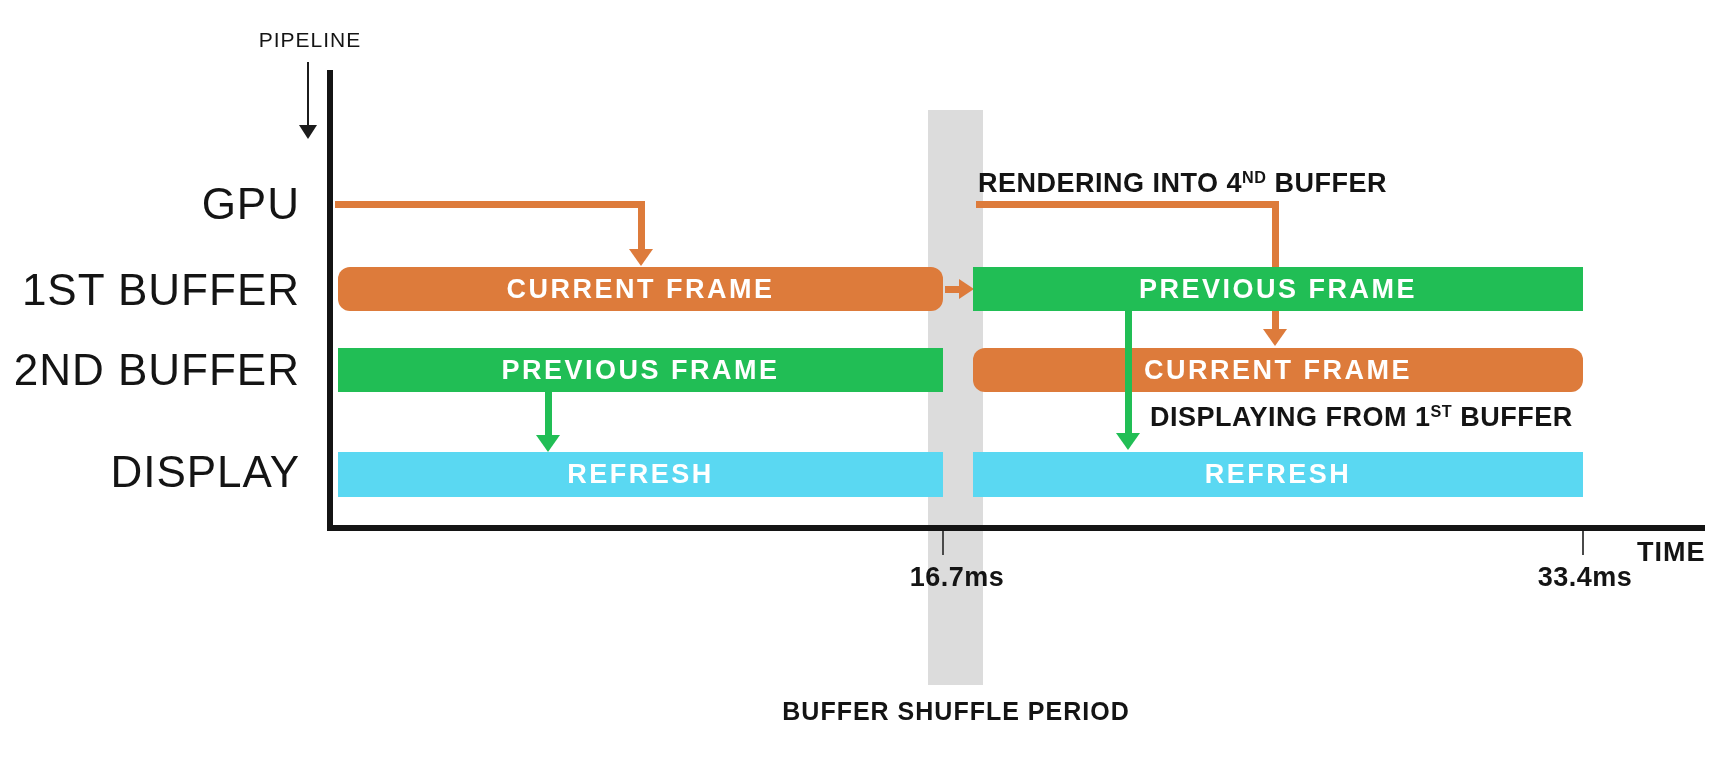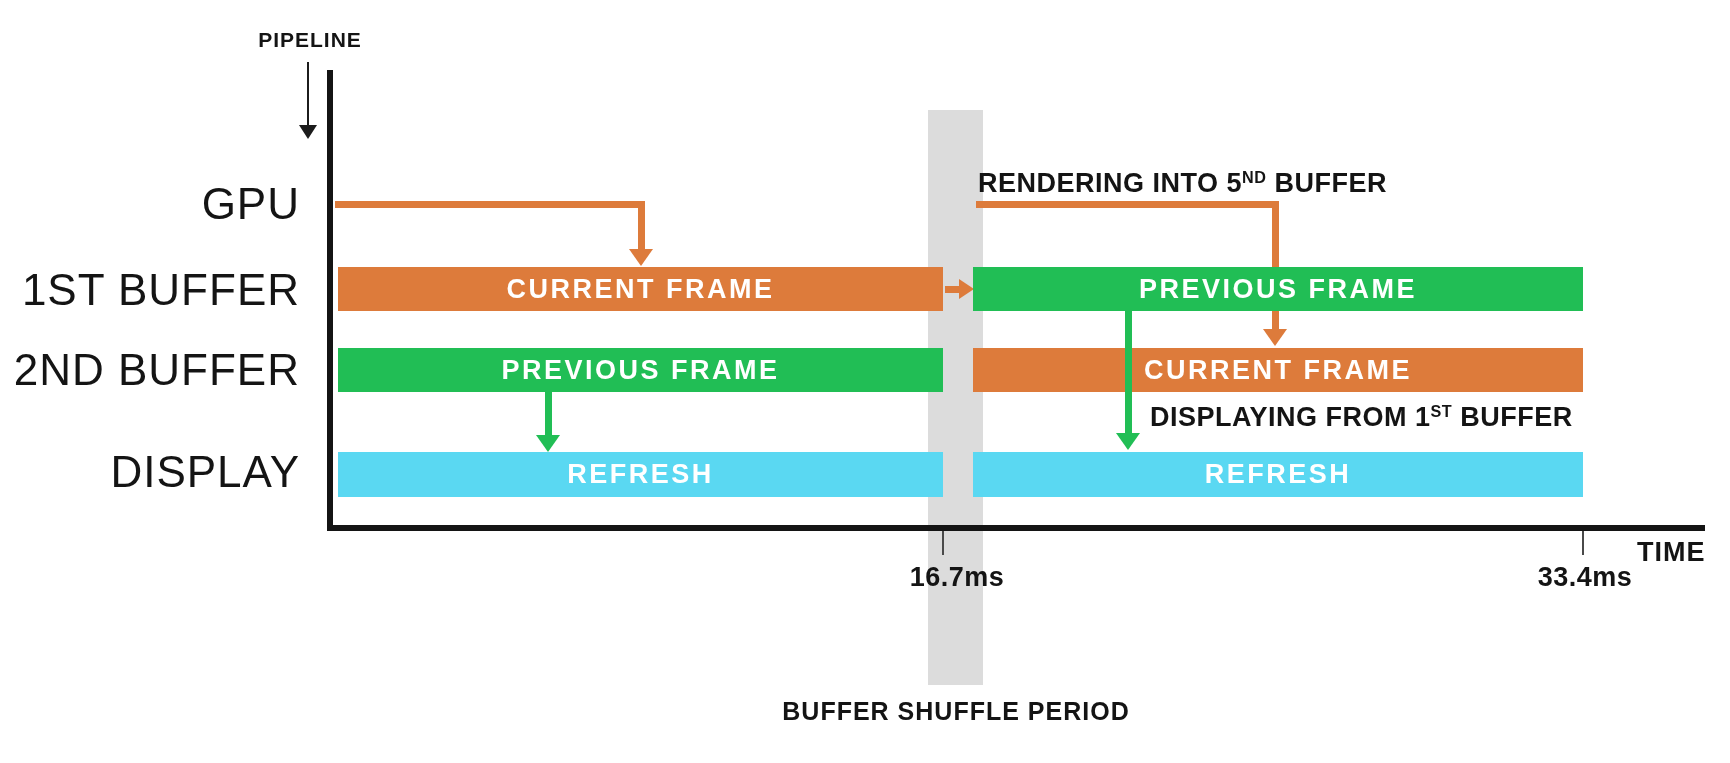--- a/index.html
+++ b/index.html
@@ -12,41 +12,41 @@
     color:var(--ink);
   }
   .abs{position:absolute;}
 
   
   .axis-v{left:327px;top:70px;width:6px;height:458px;background:var(--ink);}
   .axis-h{left:327px;top:525px;width:1378px;height:6px;background:var(--ink);}
 
   
   .pipeline-label{left:230px;top:28px;width:160px;text-align:center;
-    font-size:21px;letter-spacing:1px;font-weight:700;}
+    font-size:21px;letter-spacing:1px;font-weight:400;}
   .pipeline-shaft{left:307px;top:62px;width:2px;height:64px;background:#1c1c1c;}
   .pipeline-head{left:299px;top:125px;width:0;height:0;
     border-left:9px solid transparent;border-right:9px solid transparent;
     border-top:14px solid #1c1c1c;}
 
   
   .gray-band{left:928px;top:110px;width:55px;height:575px;background:var(--band-gray);z-index:0;}
 
   
   .row-label{right:1430px;text-align:right;font-size:44px;line-height:44px;
     font-weight:400;letter-spacing:1px;white-space:nowrap;}
   .row-gpu{top:182px;}
   .row-b1{top:268px;}
   .row-b2{top:348px;}
   .row-display{top:450px;margin-left:48px;}
 
   
   .bar{height:44px;z-index:2;display:flex;align-items:center;justify-content:center;}
   .bar span{color:#fff;font-size:27px;letter-spacing:2.5px;font-weight:700;white-space:nowrap;}
-  .bar.orange{background:var(--orange);}
+  .bar.orange{background:var(--orange);border-radius:12px;}
   .bar.green{background:var(--green);}
   .bar.cyan{background:var(--cyan);}
   .bar-current-left {left:338px;top:267px;width:605px;}
   .bar-previous-right{left:973px;top:267px;width:610px;}
   .bar-previous-left{left:338px;top:348px;width:605px;}
   .bar-current-right{left:973px;top:348px;width:610px;}
   .bar-refresh-left{left:338px;top:452px;width:605px;height:45px;}
   .bar-refresh-right{left:973px;top:452px;width:610px;height:45px;}
 
   
@@ -147,21 +147,21 @@
     <span>CURRENT FRAME</span>
   </div>
   <div class="abs bar cyan bar-refresh-left">
     <span>REFRESH</span>
   </div>
   <div class="abs bar cyan bar-refresh-right">
     <span>REFRESH</span>
   </div>
 
   <div class="abs ann ann-render-2">
-    <span>RENDERING INTO 5</span><span class="sup">ND</span><span> BUFFER</span>
+    <span>RENDERING INTO 4</span><span class="sup">ND</span><span> BUFFER</span>
   </div>
   <div class="abs ann ann-display-1">
     <span>DISPLAYING FROM 1</span><span class="sup">ST</span><span> BUFFER</span>
   </div>
 
   <div class="abs tick tick-1"></div>
   <div class="abs tick tick-2"></div>
   <div class="abs tick-label tick-label-1">16.7ms</div>
   <div class="abs tick-label tick-label-2">33.4ms</div>
   <div class="abs time-label">TIME</div>

